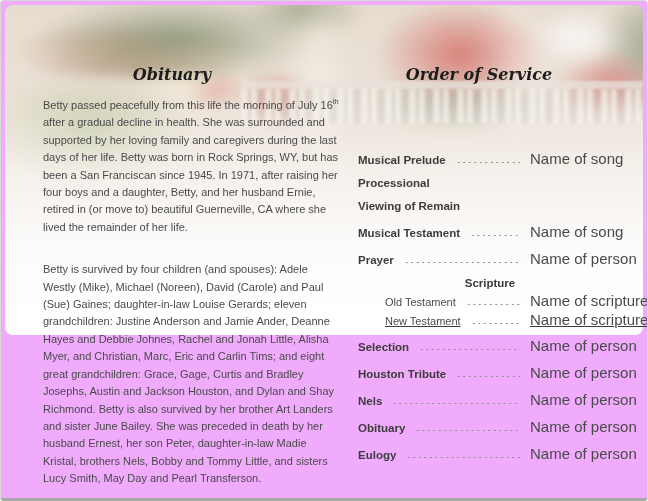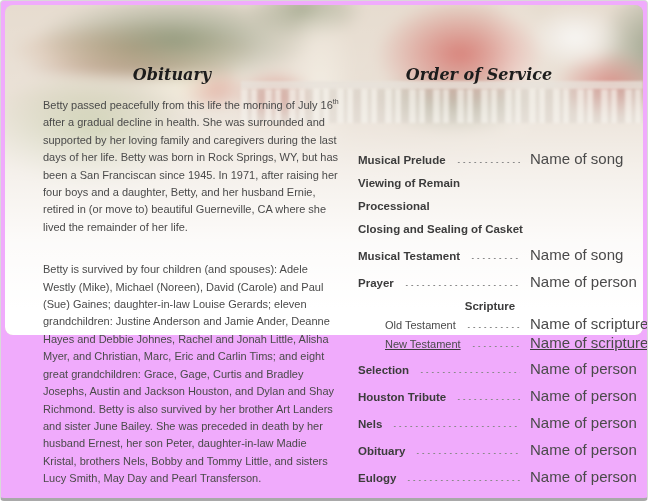--- a/index.html
+++ b/index.html
@@ -97,27 +97,24 @@
 
   </div>
 
   <div class="svc">
     <div class="svc-row">
       <span class="svc-label">Musical Prelude</span>
       <span class="svc-leader"></span>
       <span class="svc-value">Name of song</span>
     </div>
     <div class="svc-row">
-      <span class="svc-label">Viewing of Remain</span>
-    </div>
-    <div class="svc-row">
       <span class="svc-label">Processional</span>
     </div>
     <div class="svc-row">
-      <span class="svc-label">Closing and Sealing of Casket</span>
+      <span class="svc-label">Viewing of Remain</span>
     </div>
     <div class="svc-row">
       <span class="svc-label">Musical Testament</span>
       <span class="svc-leader"></span>
       <span class="svc-value">Name of song</span>
     </div>
     <div class="svc-row">
       <span class="svc-label">Prayer</span>
       <span class="svc-leader"></span>
       <span class="svc-value">Name of person</span>

